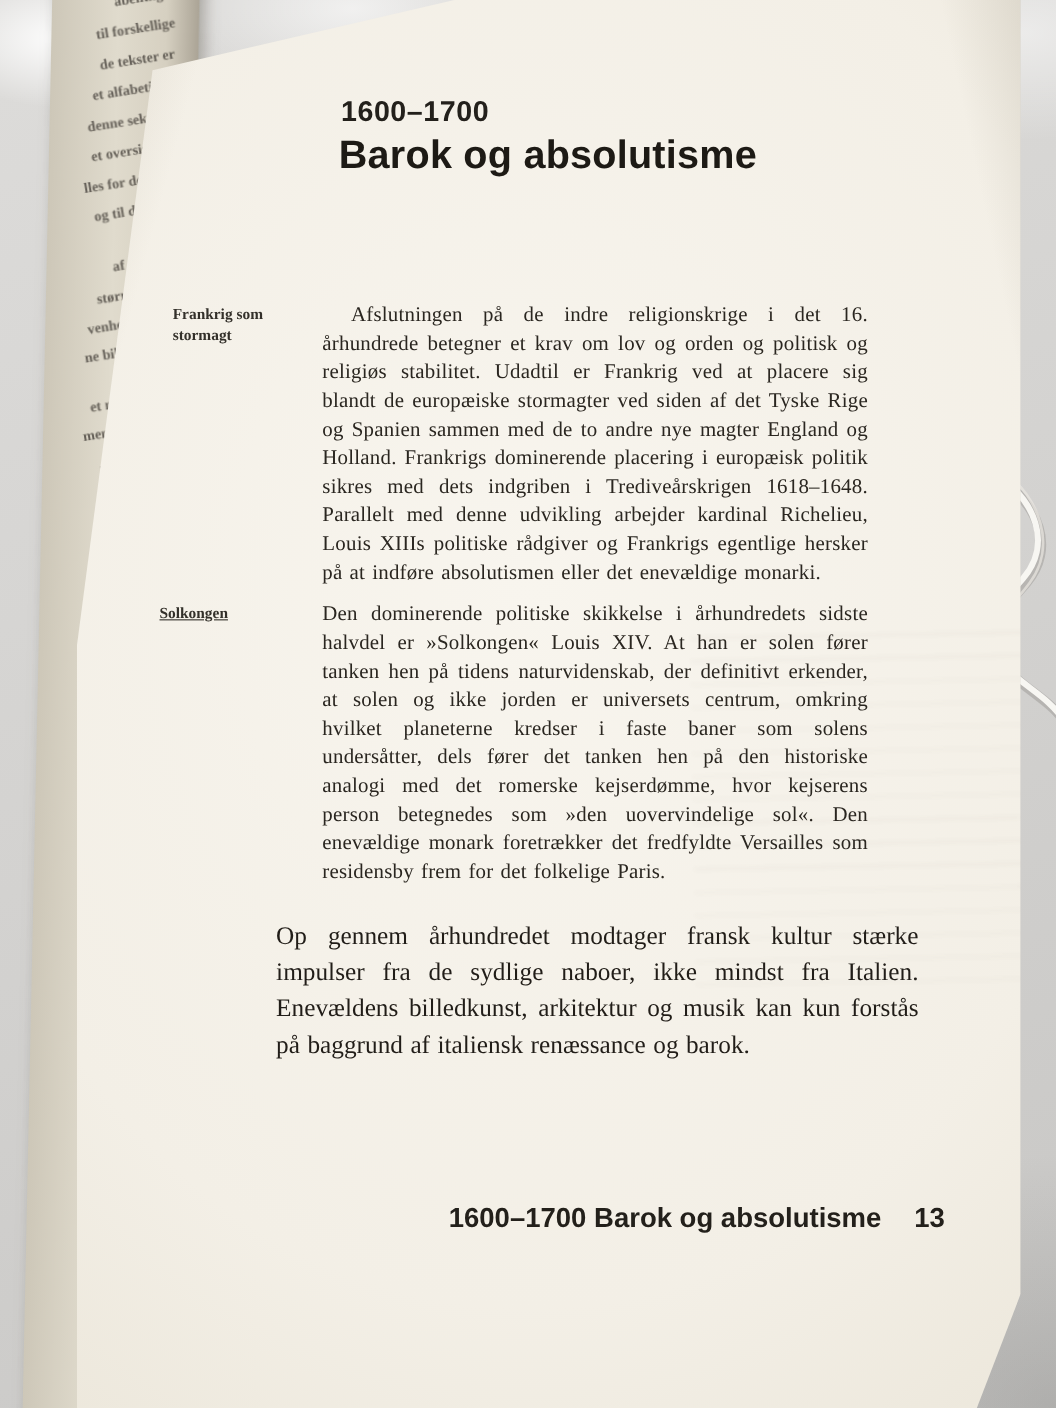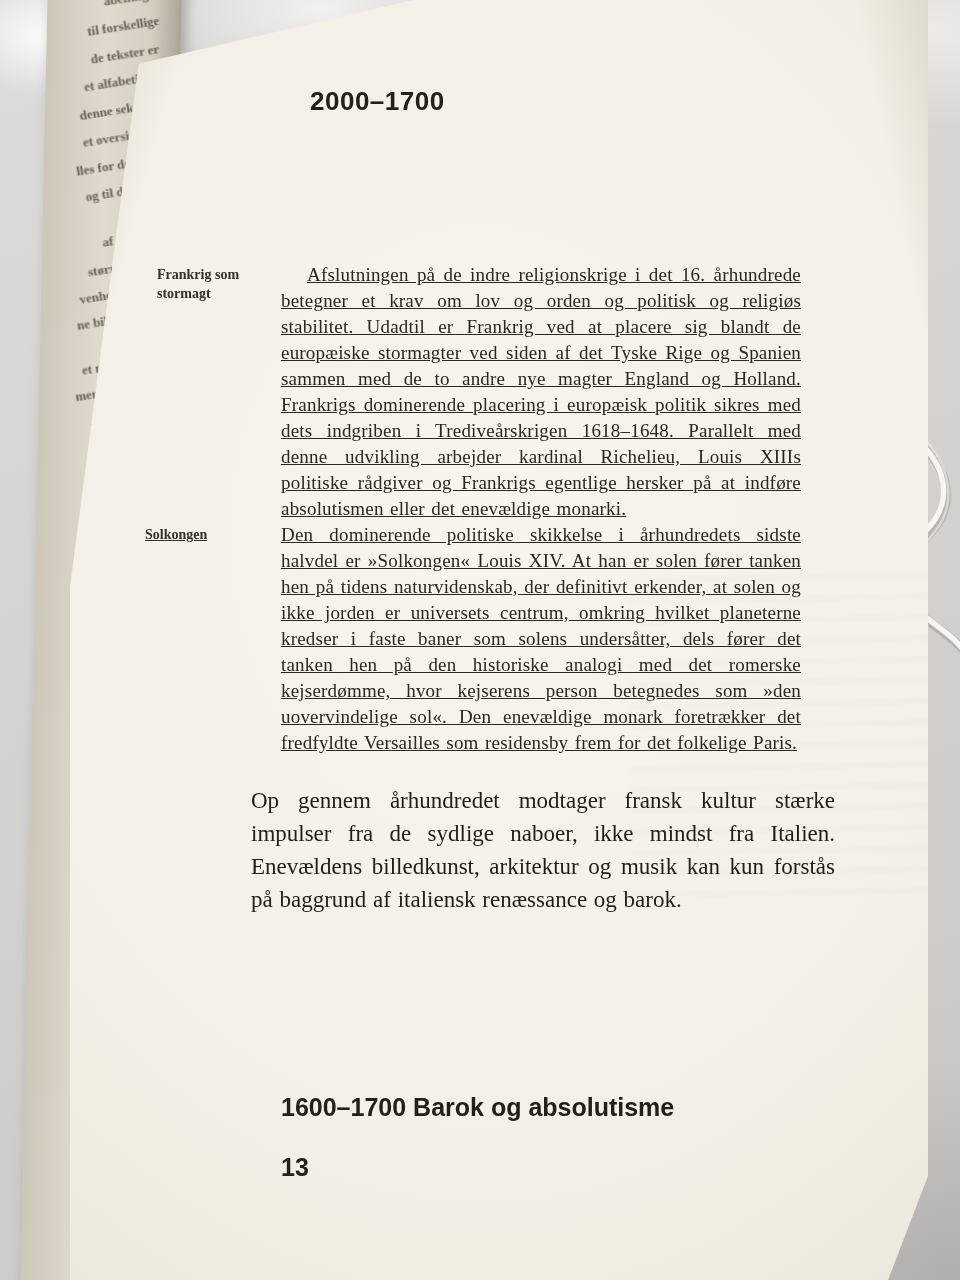--- a/index.html
+++ b/index.html
@@ -59,43 +59,43 @@
   }
   .title{
     position:absolute;left:238px;top:150px;margin:0;
     font:700 36px/42px "Liberation Sans", sans-serif;
     color:#1d1a15;letter-spacing:.2px;
   }
 
   .text-col{position:absolute;left:211px;top:292px;width:520px;}
   .pwrap{position:relative;}
   .para{
-    margin:0;text-align:justify;
+    margin:12px;text-align:justify;
     font:19px/26px "Liberation Serif", serif;
-    word-spacing:1.5px;letter-spacing:.2px;color:#2a2620;text-decoration:underline;
+    word-spacing:1.5px;letter-spacing:.2px;color:#2a2620;
   }
   .para.indent{text-indent:26px;}
   .note{
     position:absolute;width:106px;
     font:700 14px/19px "Liberation Serif", serif;
     color:#33302a;text-indent:0;
   }
   .note-1{left:-124px;top:3px;}
   .note-2{left:-136px;top:3px;text-decoration:underline;}
 
   .closing{
     margin:28px 0 0 -30px;width:584px;text-align:justify;
     font:23px/33px "Liberation Serif", serif;
     word-spacing:1px;color:#211d18;
   }
 
   .footer{
     position:absolute;left:211px;top:1122px;width:578px;
     display:flex;justify-content:flex-end;align-items:baseline;gap:30px;
-    font:700 25px/30px "Liberation Sans", sans-serif;color:#23201b;flex-direction:column;
+    font:700 25px/30px "Liberation Sans", sans-serif;color:#23201b;
   }
 
   
   .bleed{
     position:absolute;left:560px;top:592px;width:320px;height:350px;
     background:repeating-linear-gradient(0deg, rgba(0,0,0,0) 0 18px, rgba(95,84,62,.5) 18px 21px);
     opacity:.06;filter:blur(2px);transform:rotate(-1deg);
     pointer-events:none;
   }
 </style>
@@ -125,21 +125,22 @@
     <span class="prev-frag" style="left:46px;top:286px">større</span>
     <span class="prev-frag" style="left:38px;top:312px">venheder</span>
     <span class="prev-frag" style="left:36px;top:338px">ne billed-</span>
     <span class="prev-frag" style="left:42px;top:384px">et med</span>
     <span class="prev-frag" style="left:36px;top:410px">men for</span>
     <span class="prev-frag" style="left:52px;top:438px">- Ole</span>
   </div>
 
   <div class="page">
 
-    <div class="era">2000–1700</div>
+    <div class="era">1600–1700</div>
+    <h1 class="title">Barok og absolutisme</h1>
 
     <div class="text-col">
 
       <div class="pwrap">
         <span class="note note-1">Frankrig som stormagt</span>
         <p class="para indent">Afslutningen på de indre religionskrige i det 16. århundrede betegner et krav om lov og orden og politisk og religiøs stabilitet. Udadtil er Frankrig ved at placere sig blandt de europæiske stormagter ved siden af det Tyske Rige og Spanien sammen med de to andre nye magter England og Holland. Frankrigs dominerende placering i europæisk politik sikres med dets indgriben i Trediveårskrigen 1618–1648. Parallelt med denne udvikling arbejder kardinal Richelieu, Louis XIIIs politiske rådgiver og Frankrigs egentlige hersker på at indføre absolutismen eller det enevældige monarki.</p>
       </div>
 
 
       <div class="pwrap">

